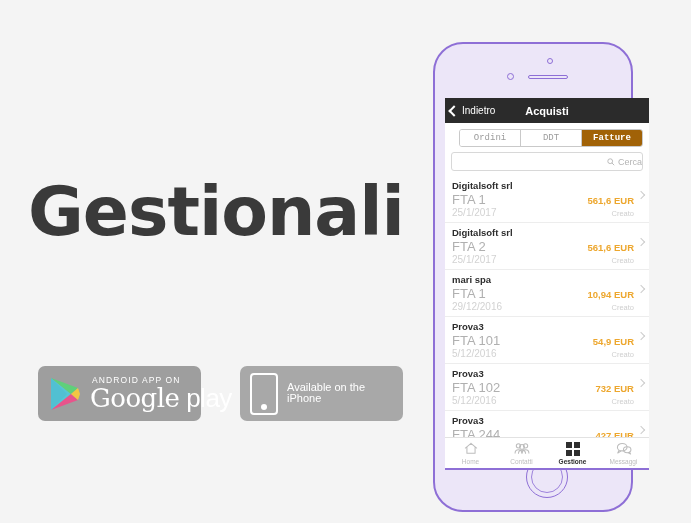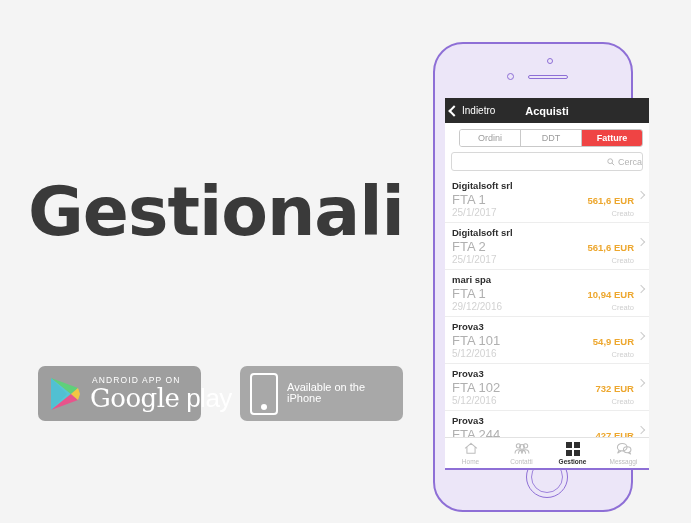--- a/index.html
+++ b/index.html
@@ -112,32 +112,32 @@
     display:inline-block;width:6px;height:6px;
     border-left:2px solid #fff;border-bottom:2px solid #fff;
     transform:rotate(45deg);margin-right:4px;
   }
   .nav-back-label{font-size:10px;color:#fff;}
   .nav-title{
     position:absolute;left:0;right:0;text-align:center;
     font-size:11px;font-weight:bold;color:#fff;pointer-events:none;
   }
 
-  .segwrap{padding:6px 6px 0 14px;background:#fff;}
+  .segwrap{padding:6px 6px 0 14px;background:#fff;font-family:Liberation Mono, monospace;}
   .segmented{
     display:flex;height:18px;border-radius:3px;overflow:hidden;
     border:1px solid #c9c9c9;box-sizing:border-box;
   }
   .seg{
     flex:1;display:flex;align-items:center;justify-content:center;
     font-size:9px;color:#9c9c9c;background:#fff;
     border-right:1px solid #c9c9c9;box-sizing:border-box;cursor:pointer;
   }
   .seg:last-child{border-right:none;}
-  .seg.active{background:#ef4444;color:#fff;font-weight:bold;}
+  .seg.active{background:#a16207;color:#fff;font-weight:bold;}
 
   .searchwrap{padding:5px 6px 5px 6px;background:#fff;}
   .searchbar{
     height:17px;border:1px solid #d8d8d8;border-radius:3px;
     display:flex;align-items:center;justify-content:flex-end;
     background:#fff;
   }
   .search-ico{margin-right:3px;display:block;}
   .search-ph{font-size:9px;color:#b4b4b4;}
 

